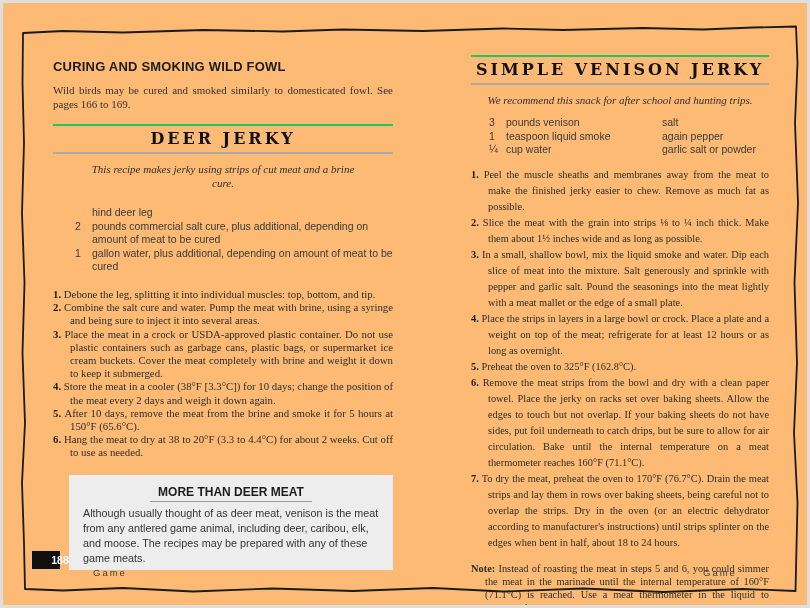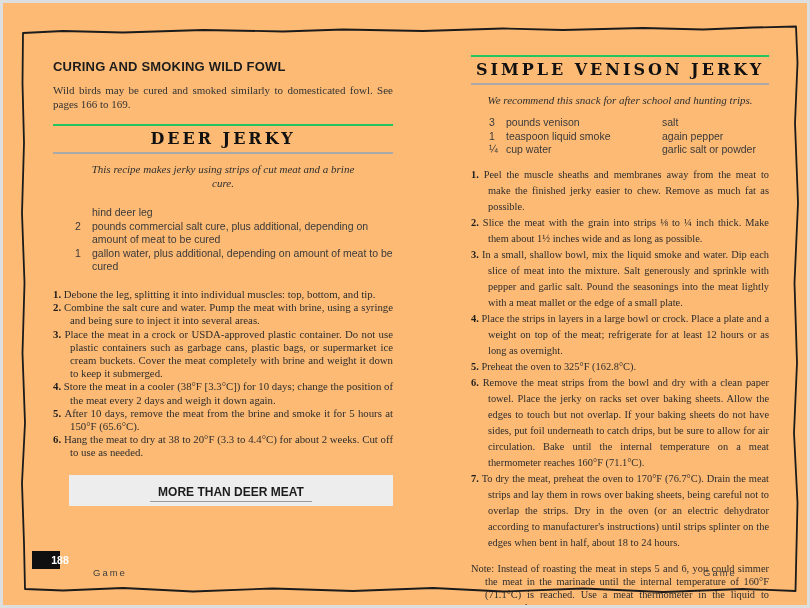--- a/index.html
+++ b/index.html
@@ -72,21 +72,21 @@
   .sidebar-body {
     margin-top:4px; text-align:left;
     font:10.8px/15.2px "Liberation Sans", sans-serif; color:#333;
   }
 
   
   .note {
     margin-top:11px; font:10.4px/13px "Liberation Serif", serif;
     text-align:justify; padding-left:14px; text-indent:-14px; color:#2d2d2d;
   }
-  .note-label { font-weight:400; }
+  .note-label { font-weight:700; }
   .yield {
     margin-top:7px; text-align:left; font:700 10.5px "Liberation Serif", serif;
     font-variant:small-caps; letter-spacing:.4px; color:#222;
   }
 
   
   .badge {
     position:absolute; bottom:36px; width:21px; height:18px; background:#101010;
     color:#fff; font:700 10.5px "Liberation Sans", sans-serif;
     display:flex; align-items:center; justify-content:center; z-index:3;padding-left:28px;
@@ -150,20 +150,21 @@
 
         <div class="step">Store the meat in a cooler (38°F [3.3°C]) for 10 days; change the position of the meat every 2 days and weigh it down again.</div>
 
         <div class="step">After 10 days, remove the meat from the brine and smoke it for 5 hours at 150°F (65.6°C).</div>
 
         <div class="step">Hang the meat to dry at 38 to 20°F (3.3 to 4.4°C) for about 2 weeks. Cut off to use as needed.</div>
       </div>
 
     <div class="sidebar">
       <span class="sidebar-title">MORE THAN DEER MEAT</span>
+      <div class="sidebar-body">Although usually thought of as deer meat, venison is the meat from any antlered game animal, including deer, caribou, elk, and moose. The recipes may be prepared with any of these game meats.</div>
     </div>
   </div>
 
   <div class="col-right">
 
     <div class="title-block" style="margin-top:0;">
       <span class="recipe-title">SIMPLE VENISON JERKY</span>
     </div>
     <div class="recipe-desc">We recommend this snack for after school and hunting trips.</div>
 

